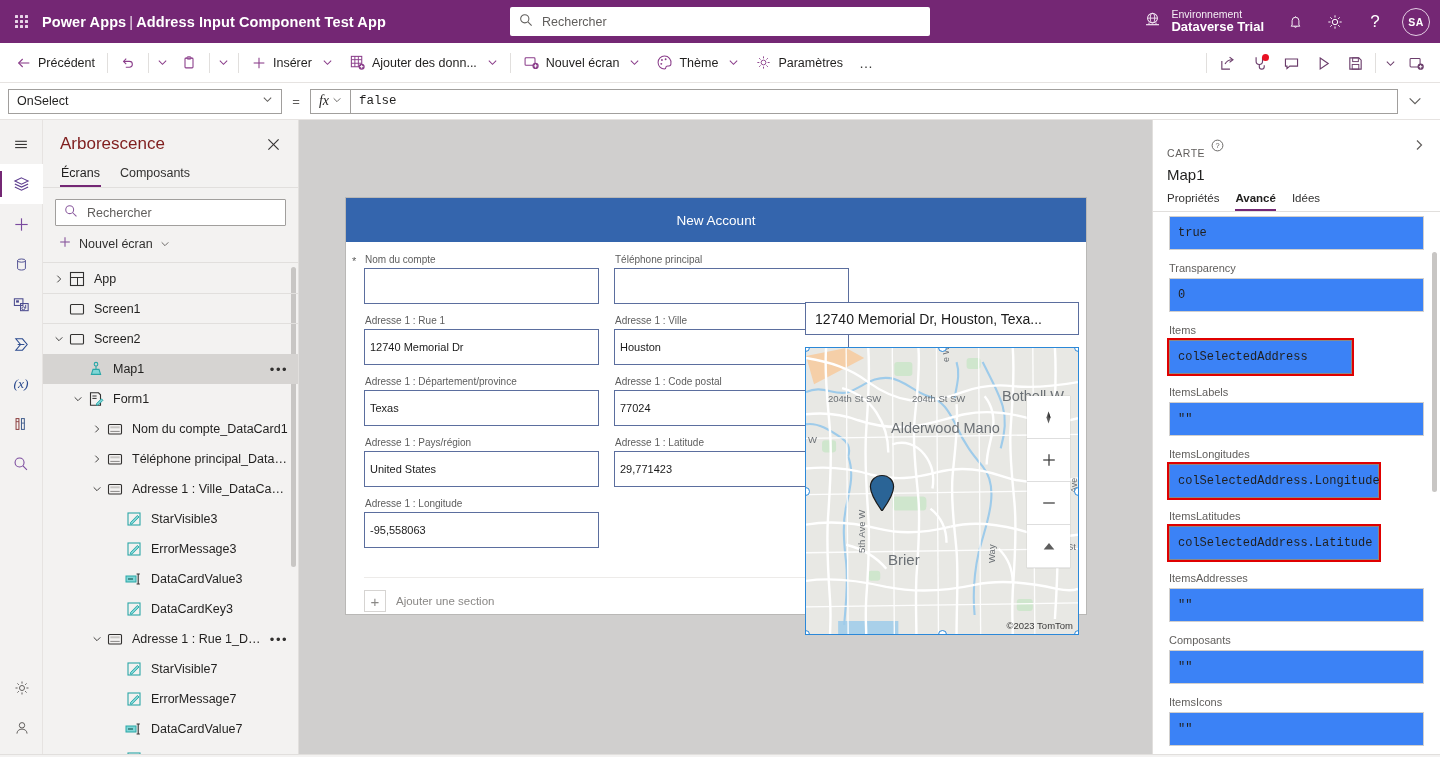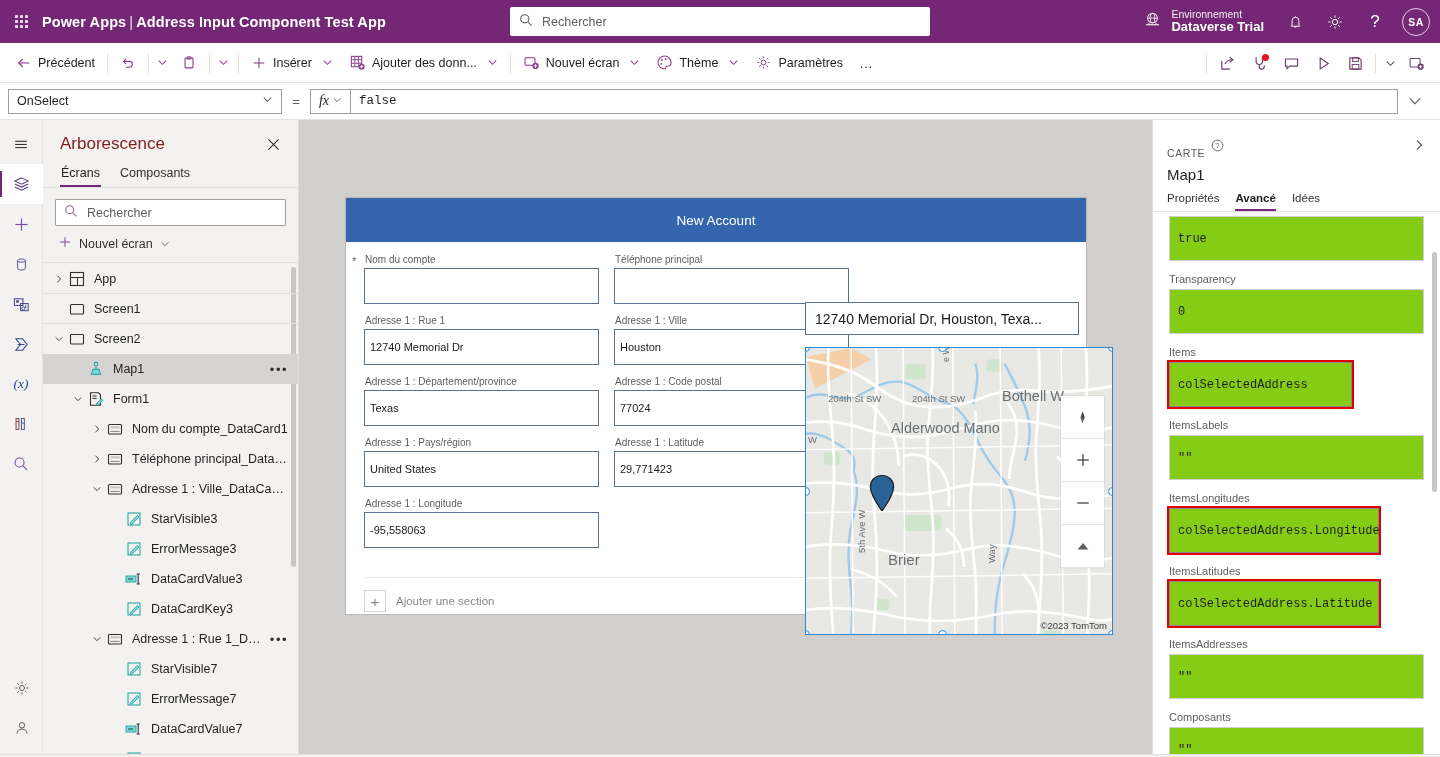--- a/index.html
+++ b/index.html
@@ -182,21 +182,21 @@
   }
   .addsection-lbl { font-size: 11.5px; color: #8a8886; }
 
   
   .addr-input {
     position: absolute; left: 459px; top: 60px; width: 274px; height: 33px;
     border: 1px solid #5b6e9e; background: #fff; display: flex; align-items: center;
     padding: 0 9px; font-size: 14px; color: #1b1b1b; white-space: nowrap; overflow: hidden;
   }
   .map-sel {
-    position: absolute; left: 459px; top: 105px; width: 308px; height: 288px;
+    position: absolute; left: 459px; top: 105px; width: 274px; height: 288px;
     border: 1.5px solid #2b88d8; overflow: hidden; background: #e9e9e5;
   }
   .map-canvas { position: absolute; inset: 0; }
   .handle {
     position: absolute; width: 9px; height: 9px; border-radius: 50%;
     background: #fff; border: 1.5px solid #2b88d8; z-index: 9;
   }
   .map-ctrls { position: absolute; right: 8px; top: 48px; width: 43px; z-index: 6; }
   .map-ctrl {
     height: 43px; background: #fff; border-bottom: 1px solid #e8e8e8;
@@ -222,21 +222,21 @@
   .pp-name { font-size: 15px; color: #201f1e; margin-top: 7px; }
   .pp-tabs { display: flex; gap: 16px; padding: 9px 14px 0 14px; border-bottom: 1px solid #e1dfdd; }
   .pp-tab { font-size: 11.5px; color: #323130; padding-bottom: 7px; cursor: pointer; position: relative; }
   .pp-tab.active { font-weight: bold; color: #201f1e; }
   .pp-tab.active::after { content: ""; position: absolute; left: 0; right: 0; bottom: 0; height: 2px; background: #742774; }
   .pp-list { flex: 1; overflow: hidden; padding: 0 16px; position: relative; }
   .pp-row { padding-top: 12px; position: relative; }
   .pp-row.first { padding-top: 4px; }
   .pp-lbl { font-size: 11px; color: #605e5c; margin-bottom: 4px; }
   .pp-val {
-    height: 45px; border: 1px solid #d1cfcd; background: #84cc16; display: flex;
+    height: 34px; border: 1px solid #d1cfcd; background: #3b82f6; display: flex;
     align-items: center; padding: 0 8px;
     font-family: "Liberation Mono", monospace; font-size: 12px; color: #201f1e;
   }
   .pp-val.highlight { outline: 2.5px solid #e00000; outline-offset: 0; border-color: #8a8886; position: relative; z-index: 2; }
   .pp-val.w-narrow { width: 183px; }
   .pp-val.w-mid { width: 210px; }
   .pp-sb { position: absolute; right: 3px; width: 5px; border-radius: 3px; background: #c8c6c4; }
 
   
   .statusbar {

